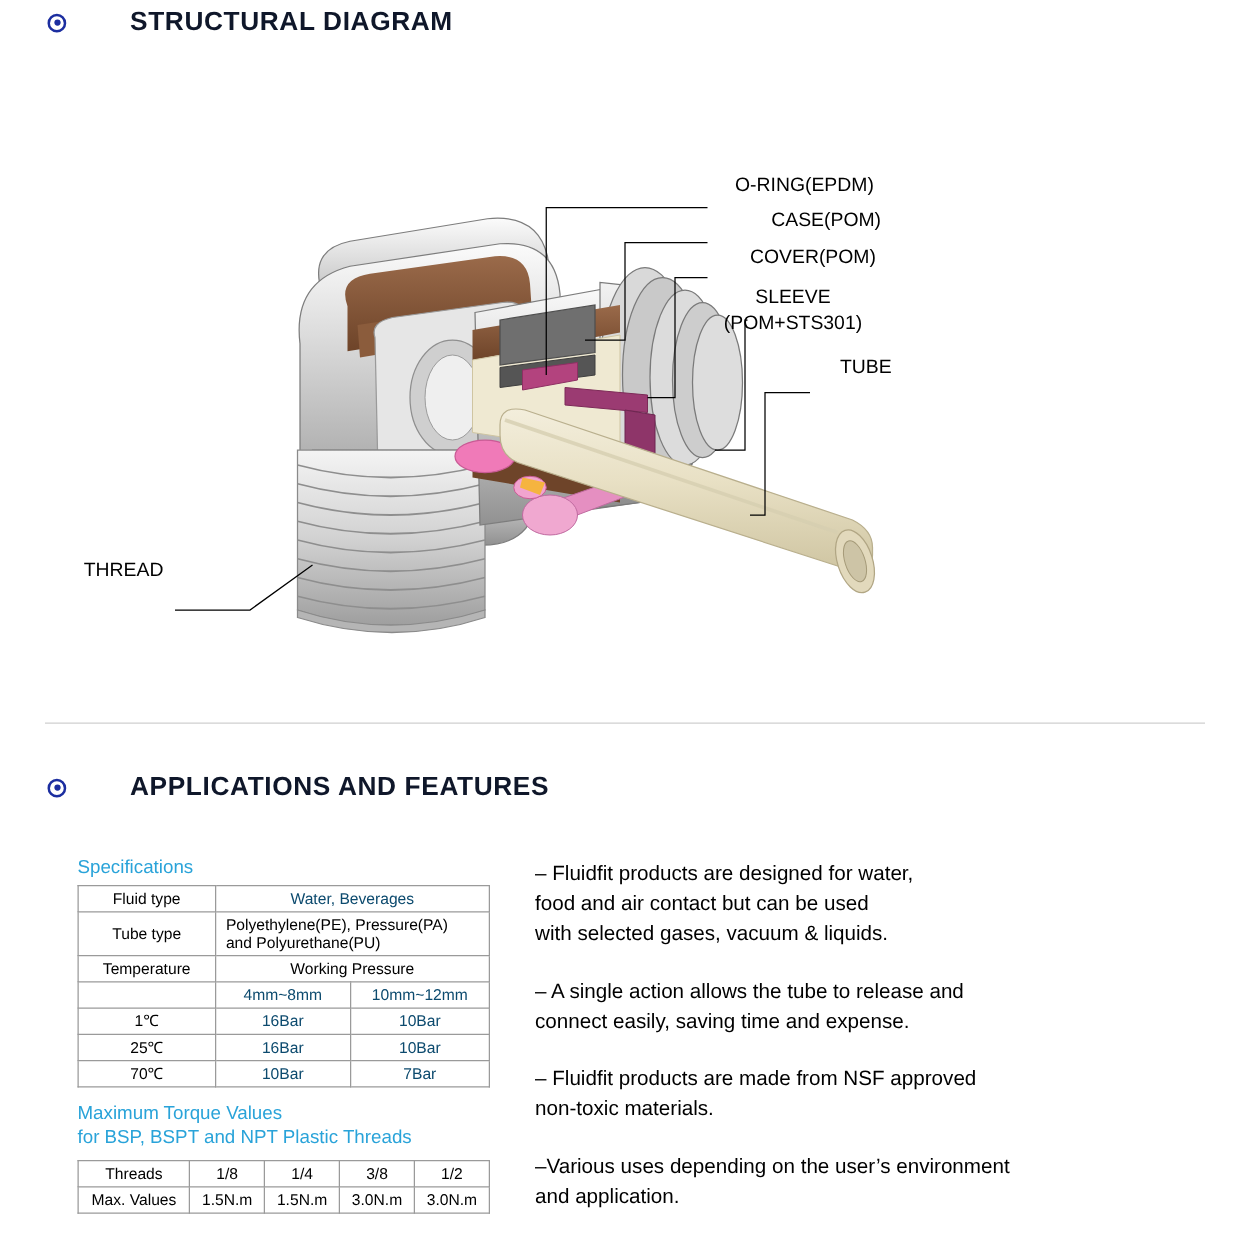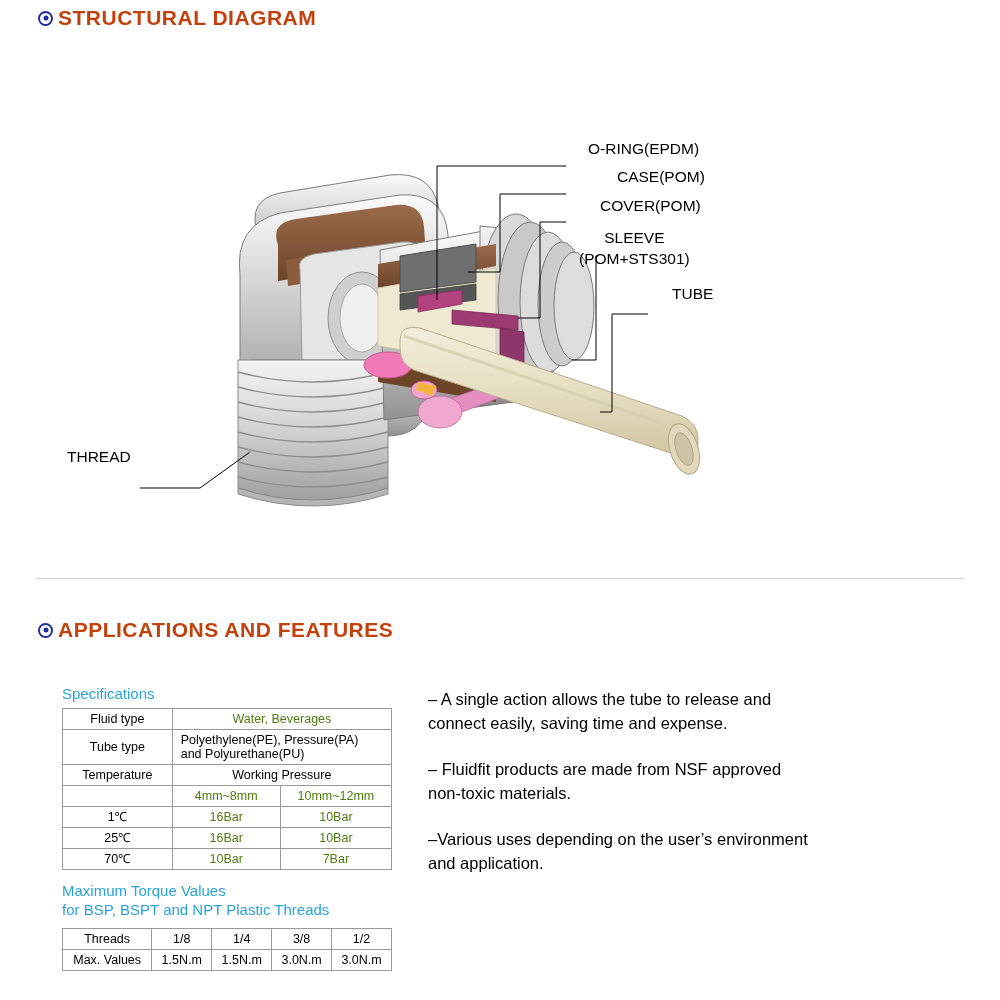--- a/index.html
+++ b/index.html
@@ -14,23 +14,24 @@
     font-family: "Liberation Sans", sans-serif;
     color: #000;
     overflow: hidden;
   }
 
   
   .section-heading {
     position: absolute;
     display: flex;
     align-items: center;
-    color: #c2410c;
+    color: #0f172a;
     font-weight: bold;
     letter-spacing: 0.5px;
+    gap: 46px;
   }
   .section-heading .bullet {
     display: inline-block;
     width: 15px;
     height: 15px;
     border: 2px solid #1c2ea0;
     border-radius: 50%;
     position: relative;
     margin-right: 5px;
     box-sizing: border-box;
@@ -113,21 +114,21 @@
   }
   table.spec td {
     border: 1px solid #9a9a9a;
     padding: 3px 4px;
     text-align: center;
     vertical-align: middle;
     color: #000;
     line-height: 14px;
   }
   table.spec td.blue {
-    color: #4d7c0f;
+    color: #0c4a6e;
   }
 
   #spec-table {
     left: 62px;
     top: 708px;
     width: 330px;
   }
   #torque-table {
     left: 62px;
     top: 928px;
@@ -336,19 +337,22 @@
     <td>Max. Values</td>
     <td>1.5N.m</td>
     <td>1.5N.m</td>
     <td>3.0N.m</td>
     <td>3.0N.m</td>
   </tr>
 </tbody>
   </table>
 
 <div id="features">
+  <div class="feature">– Fluidfit products are designed for water,
+   food and air contact but can be used
+   with selected gases, vacuum &amp; liquids.</div>
   <div class="feature">– A single action allows the tube to release and
    connect easily, saving time and expense.</div>
   <div class="feature">– Fluidfit products are made from NSF approved
    non-toxic materials.</div>
   <div class="feature">–Various uses depending on the user’s environment
   and application.</div>
 </div>
 
 </body></html>

